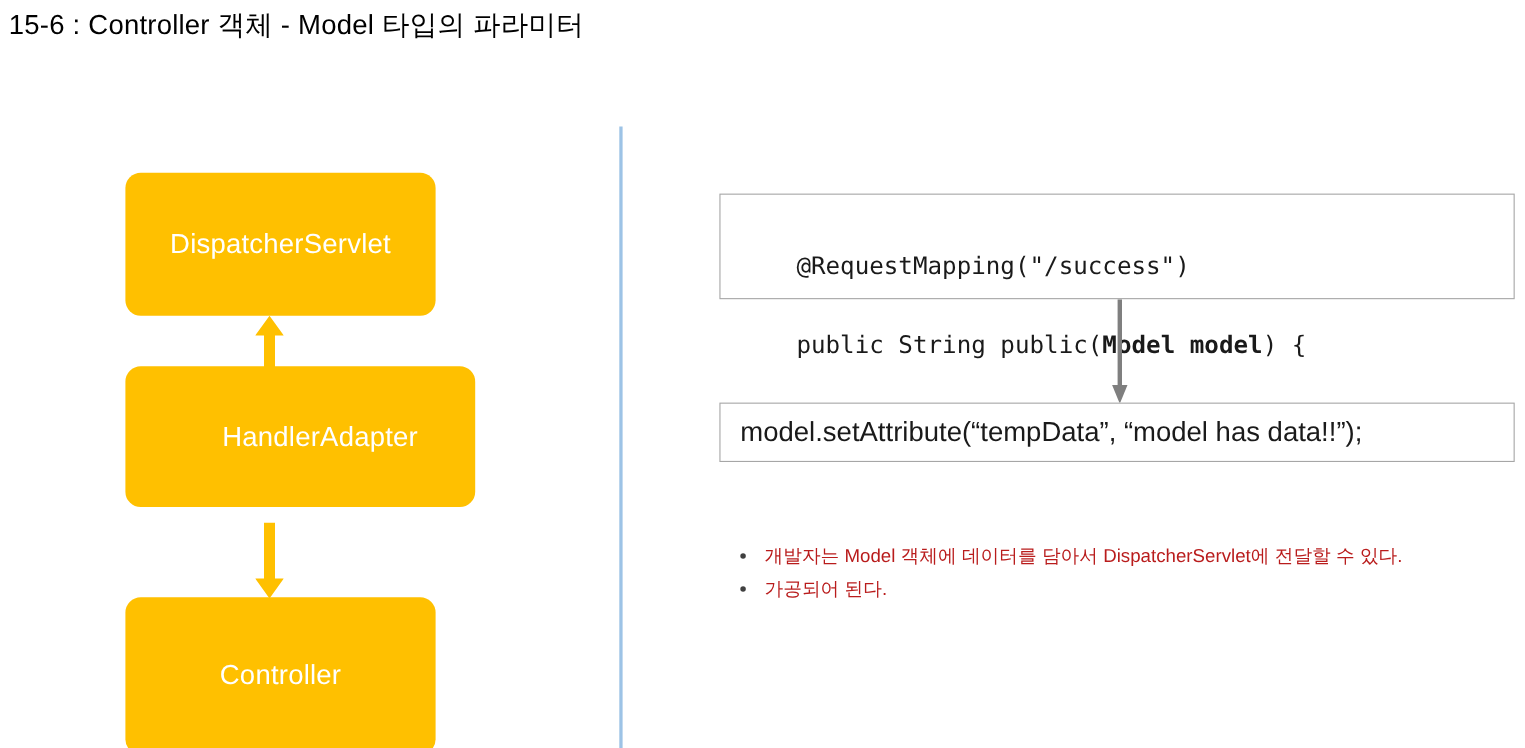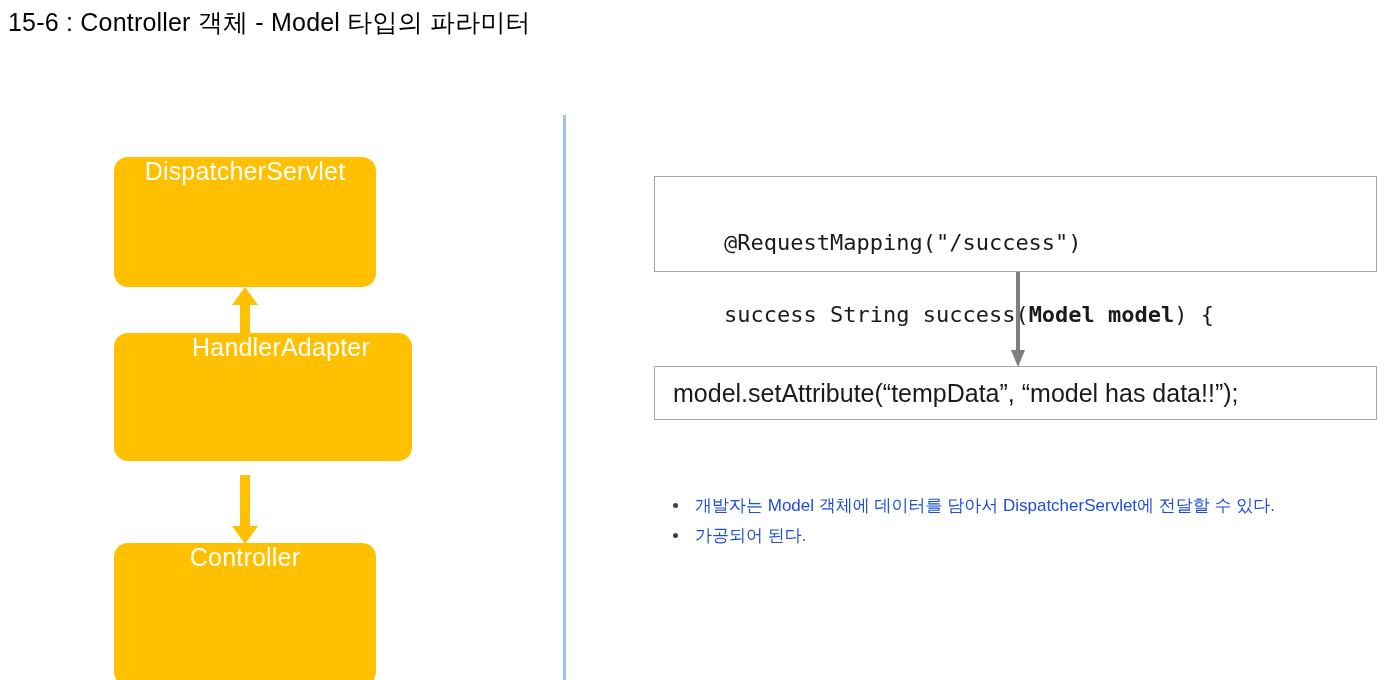--- a/index.html
+++ b/index.html
@@ -41,25 +41,26 @@
   .flow {
     position: absolute;
     left: 0;
     top: 0;
     width: 563px;
     height: 680px;
   }
   .flow-box {
     position: absolute;
     left: 114px;
-    width: 262px;
+    width: 282px;
     border-radius: 14px;
     background: #ffc000;
     color: #ffffff;
     display: flex;
+    align-items: center;
     justify-content: center;
     font-size: 25px;
     font-weight: 400;
     letter-spacing: 0.2px;
   }
   .flow-box-1 { top: 157px; height: 130px; }
   .flow-box-2 { top: 333px; height: 128px; padding-left: 36px; }
   .flow-box-3 { top: 543px; height: 143px; }
 
   .arrow {
@@ -125,21 +126,21 @@
     position: absolute;
     left: 98px;
     top: 492px;
     width: 700px;
   }
   .bullet-item {
     position: relative;
     padding-left: 34px;
     font-size: 17px;
     line-height: 28px;
-    color: #1d4ed8;
+    color: #b91c1c;
     margin-bottom: 2px;
   }
   .bullet-dot {
     position: absolute;
     left: 12px;
     top: 11px;
     width: 5px;
     height: 5px;
     border-radius: 50%;
     background: #404040;
@@ -177,21 +178,21 @@
   <div class="flow-box flow-box-3">
     <span>Controller</span>
   </div>
 
 </div>
 
 <div class="right-panel">
 
   <div class="code-box code-box-1">
     <span>@RequestMapping("/success")</span><br>
-    <span>success String success(</span><b>Model model</b><span>) {</span>
+    <span>public String public(</span><b>Model model</b><span>) {</span>
   </div>
 
   <div class="connector">
     <svg width="20" height="95" viewBox="0 0 20 95" xmlns="http://www.w3.org/2000/svg">
       <line x1="10" y1="0" x2="10" y2="82" stroke="#7f7f7f" stroke-width="4"></line>
       <polygon points="10,95 3,78 17,78" fill="#7f7f7f"></polygon>
     </svg>
   </div>
 
   <div class="code-box code-box-2">

